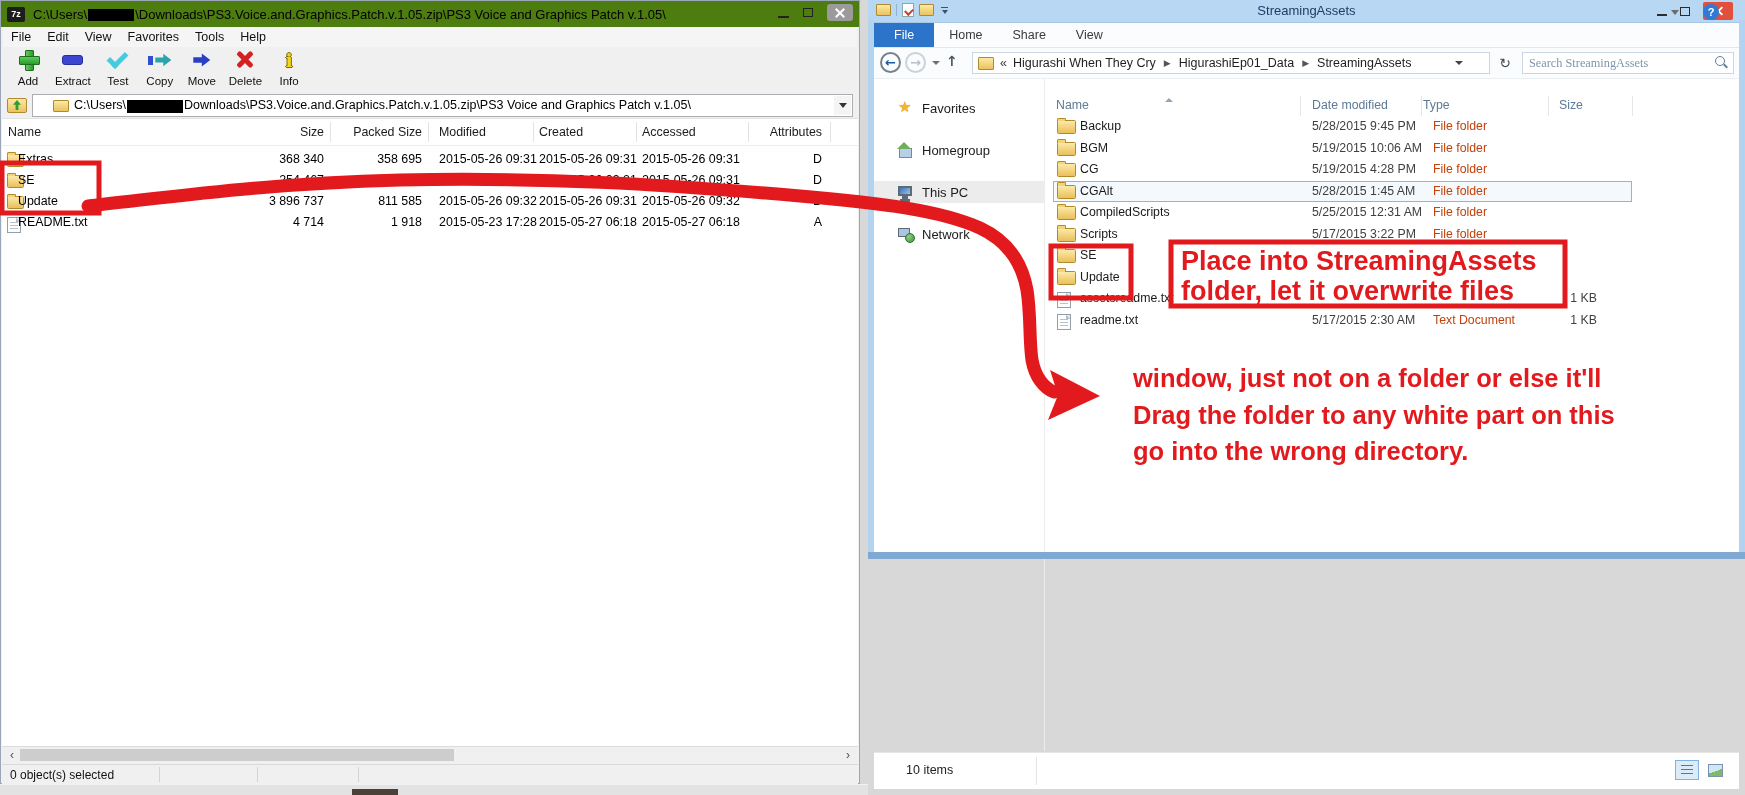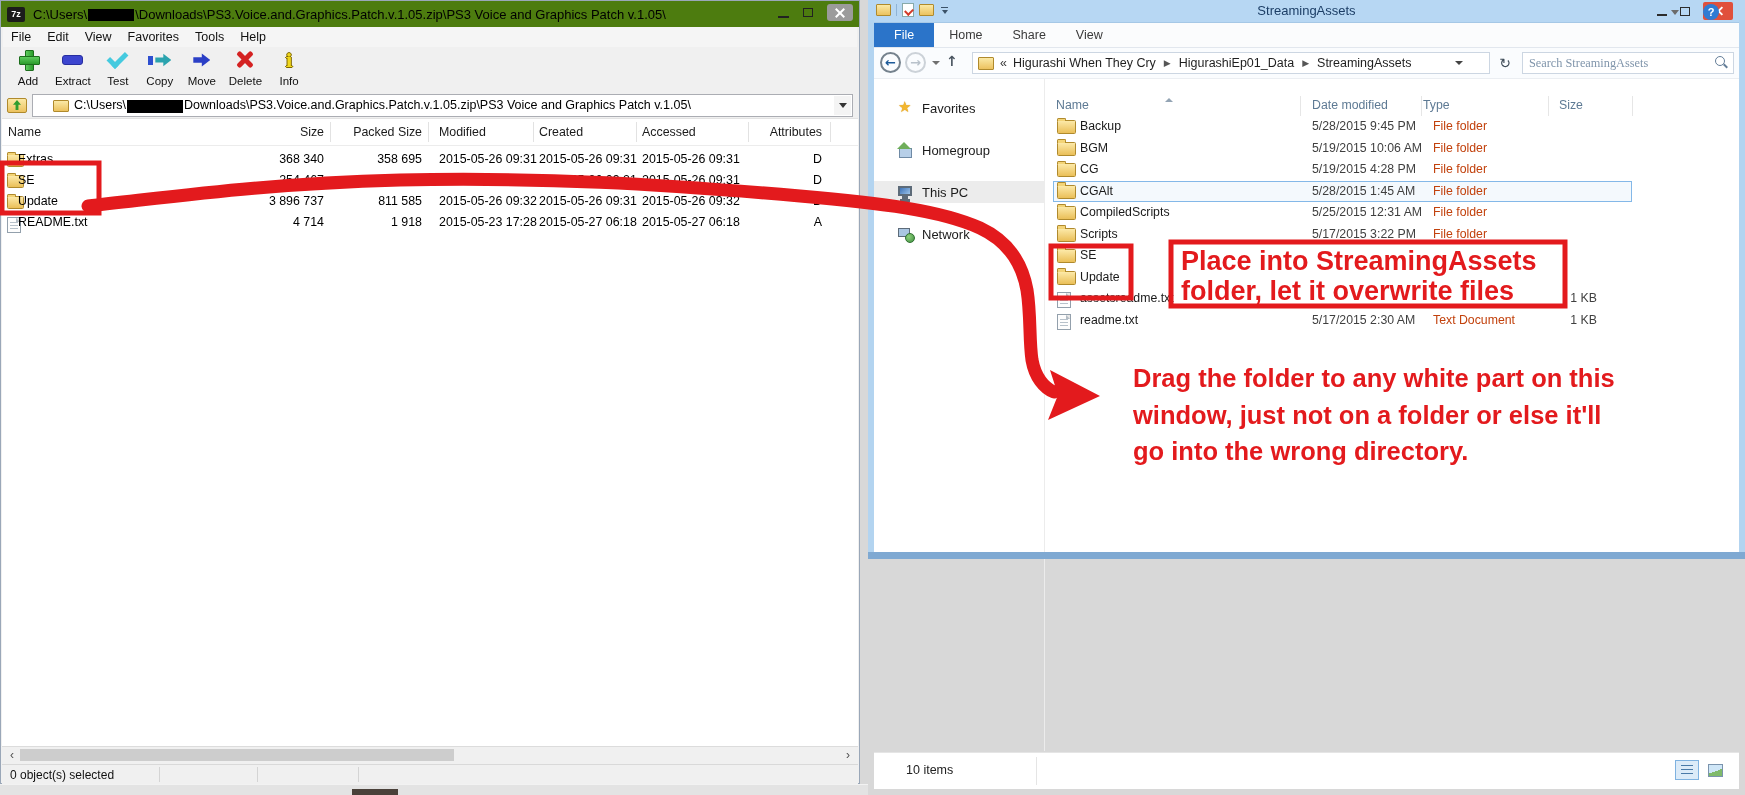--- a/index.html
+++ b/index.html
@@ -528,18 +528,18 @@
     <path d="M88,206 C180,196 260,184 400,180 C540,177 660,184 800,196 C880,203 940,210 980,228
              C1008,241 1022,262 1027,290 C1031,315 1029,340 1032,360 C1035,377 1044,388 1054,392" fill="none" stroke="#e31a1d" stroke-width="13" stroke-linecap="round"></path>
     <polygon points="1050,370 1100,396 1048,420 1058,395" fill="#e31a1d"></polygon>
   </svg>
 
   <div class="anno anno-place">
     <div>Place into StreamingAssets</div>
     <div>folder, let it overwrite files</div>
   </div>
   <div class="anno anno-drag">
+    <div>window, just not on a folder or else it'll</div>
     <div>Drag the folder to any white part on this</div>
-    <div>window, just not on a folder or else it'll</div>
     <div>go into the wrong directory.</div>
   </div>
 
 </div>
 
 </body></html>

